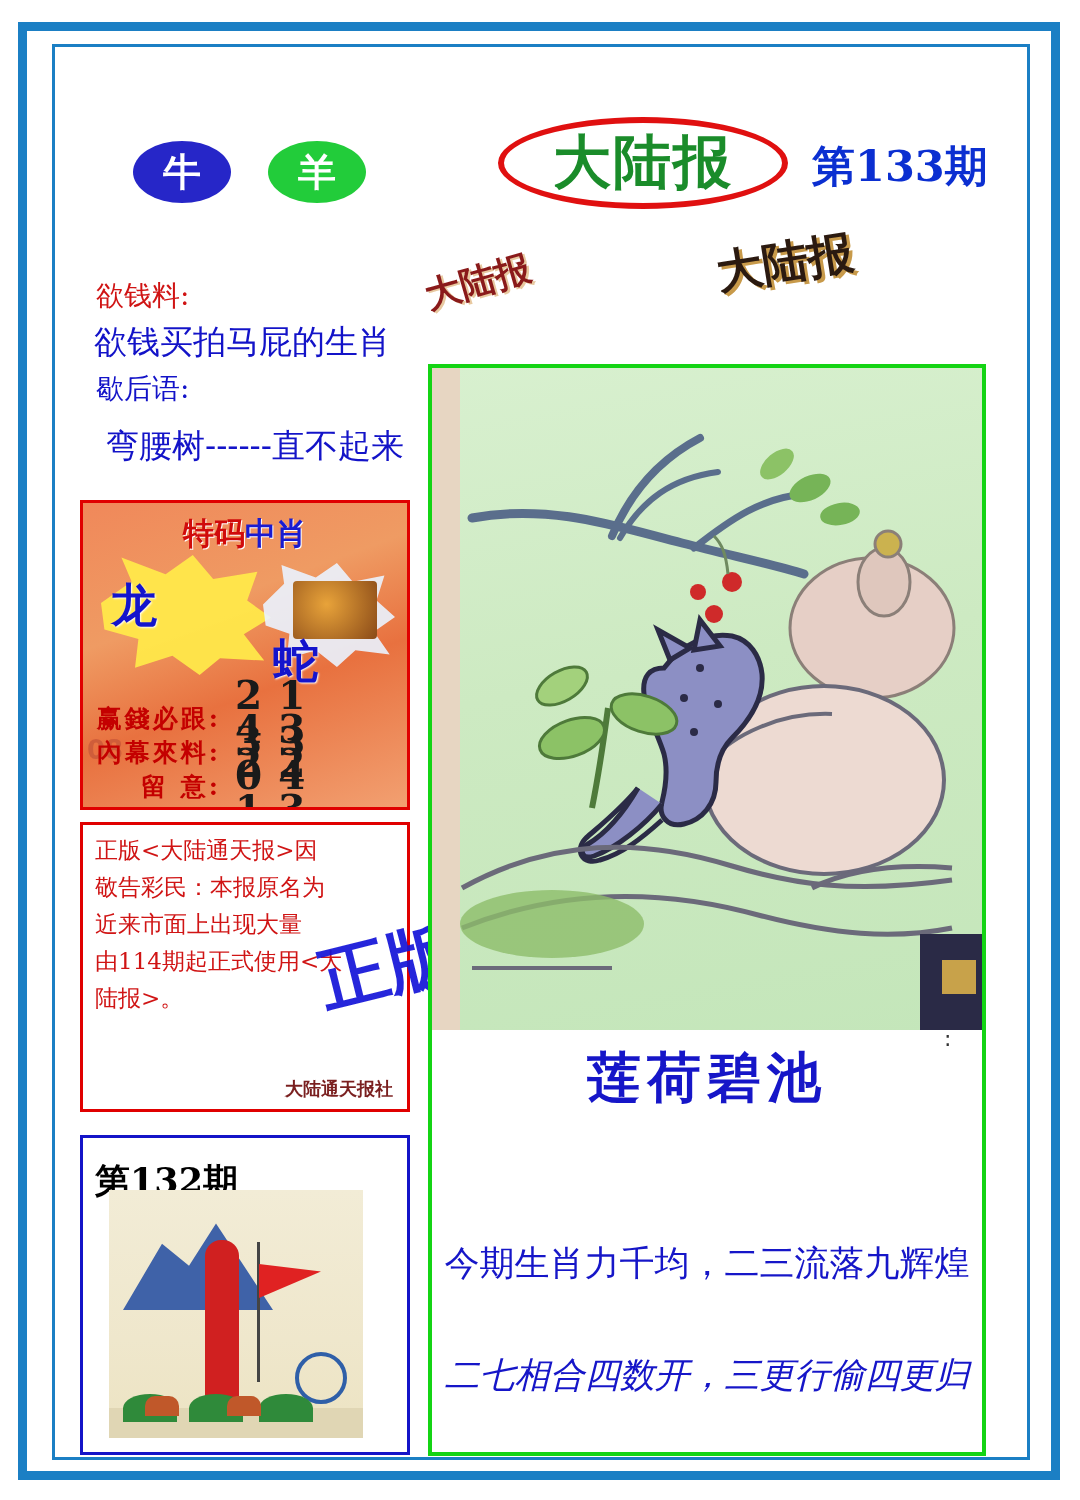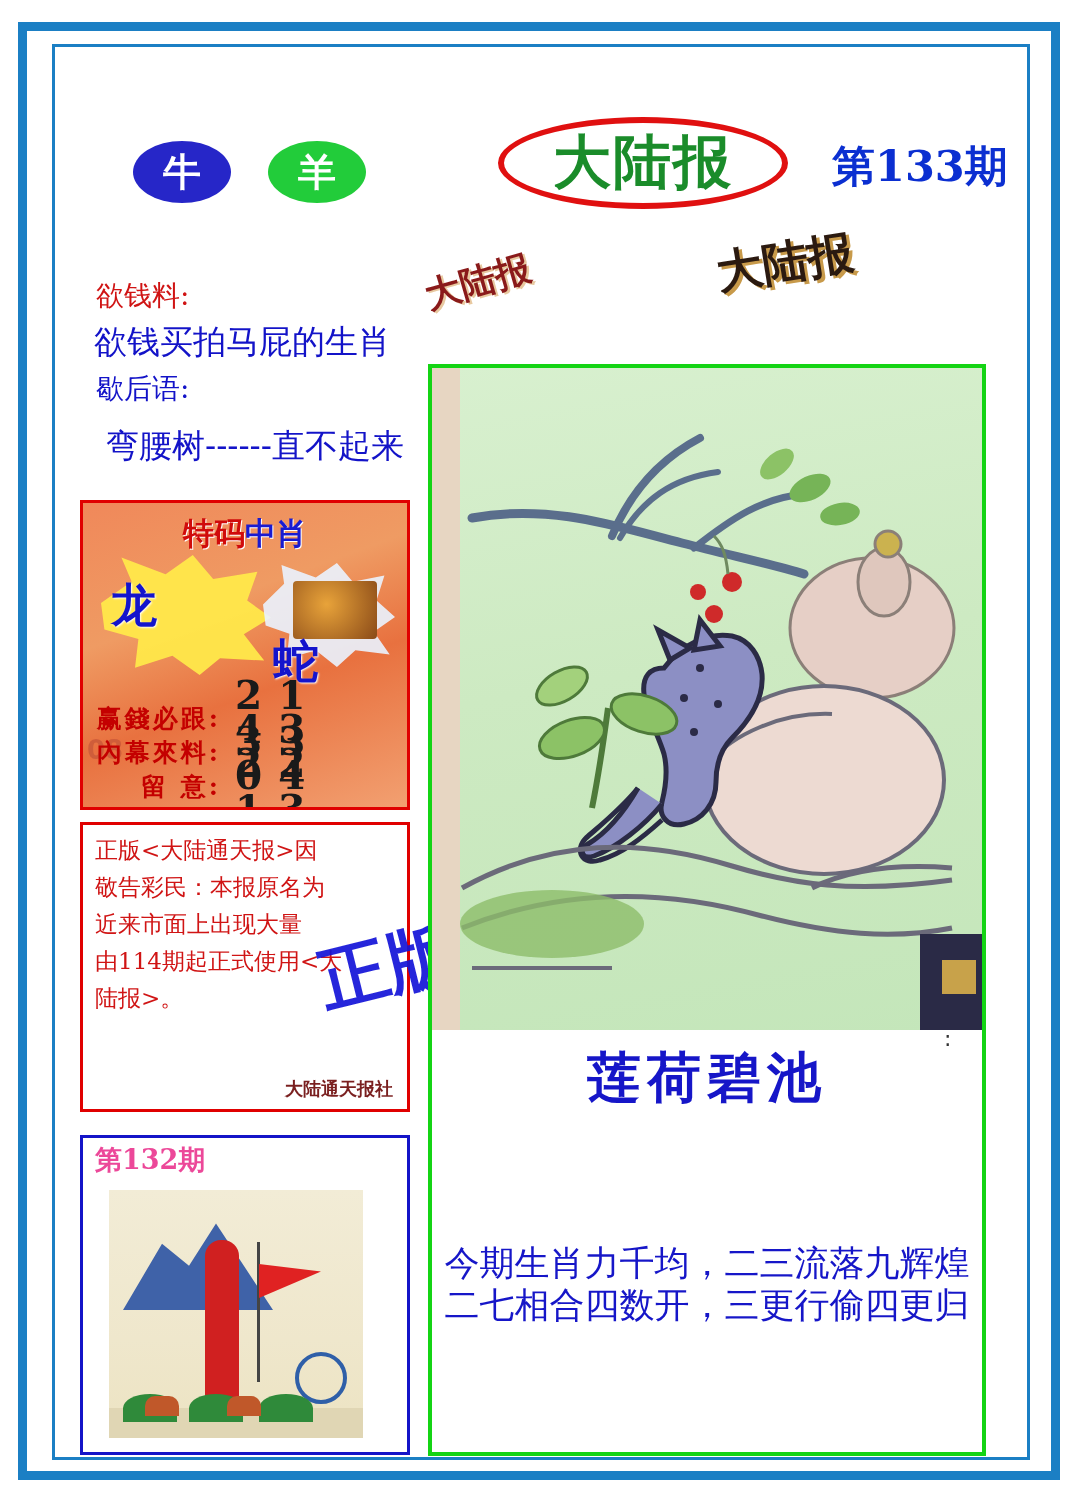--- a/index.html
+++ b/index.html
@@ -67,21 +67,21 @@
   }
   .masthead span {
     font-size: 58px;
     font-weight: bold;
     color: #1a8c2a;
     letter-spacing: 2px;
     font-family: "DejaVu Serif", serif;
   }
   .issue-no {
     position: absolute;
-    left: 832px; top: 138px;
+    left: 812px; top: 138px;
     font-size: 43px;
     font-weight: bold;
     color: #0b2fd1;
     font-family: "DejaVu Serif", serif;
   }
 
   
   .brand-slant-1 {
     position: absolute;
     left: 424px; top: 258px;
@@ -254,24 +254,24 @@
   .prev {
     position: absolute;
     left: 80px; top: 1135px;
     width: 330px; height: 320px;
     border: 3px solid #1414c8;
     box-sizing: border-box;
     background: #ffffff;
   }
   .prev .plabel {
     position: absolute;
-    left: 12px; top: 4px;
-    font-size: 27px;
-    font-weight: bold;
-    color: #ec4899;
+    left: 12px; top: 20px;
+    font-size: 35px;
+    font-weight: bold;
+    color: #000000;
     font-family: "DejaVu Serif", serif;
   }
   .prev .pimg {
     position: absolute;
     left: 26px; top: 52px;
     width: 254px; height: 248px;
     background: linear-gradient(180deg,#f2ecd6 0%, #efe7cc 60%, #ece3c2 100%);
     overflow: hidden;
   }
   .prev .mountain {
@@ -359,21 +359,21 @@
   .verse {
     position: absolute;
     width: 550px;
     left: 432px;
     text-align: center;
     font-size: 35px;
     color: #1616c8;
     font-family: "DejaVu Serif", serif;
   }
   #verse-0 { top: 1196px; margin-top: 44px; }
-  #verse-1 { top: 1282px; }
+  #verse-1 { top: 1352px; font-style: italic; }
   .dots {
     position: absolute;
     left: 944px; top: 1030px;
     font-size: 22px;
     color: #333;
     line-height: .8;
   }
 </style>
 </head>
 <body>

